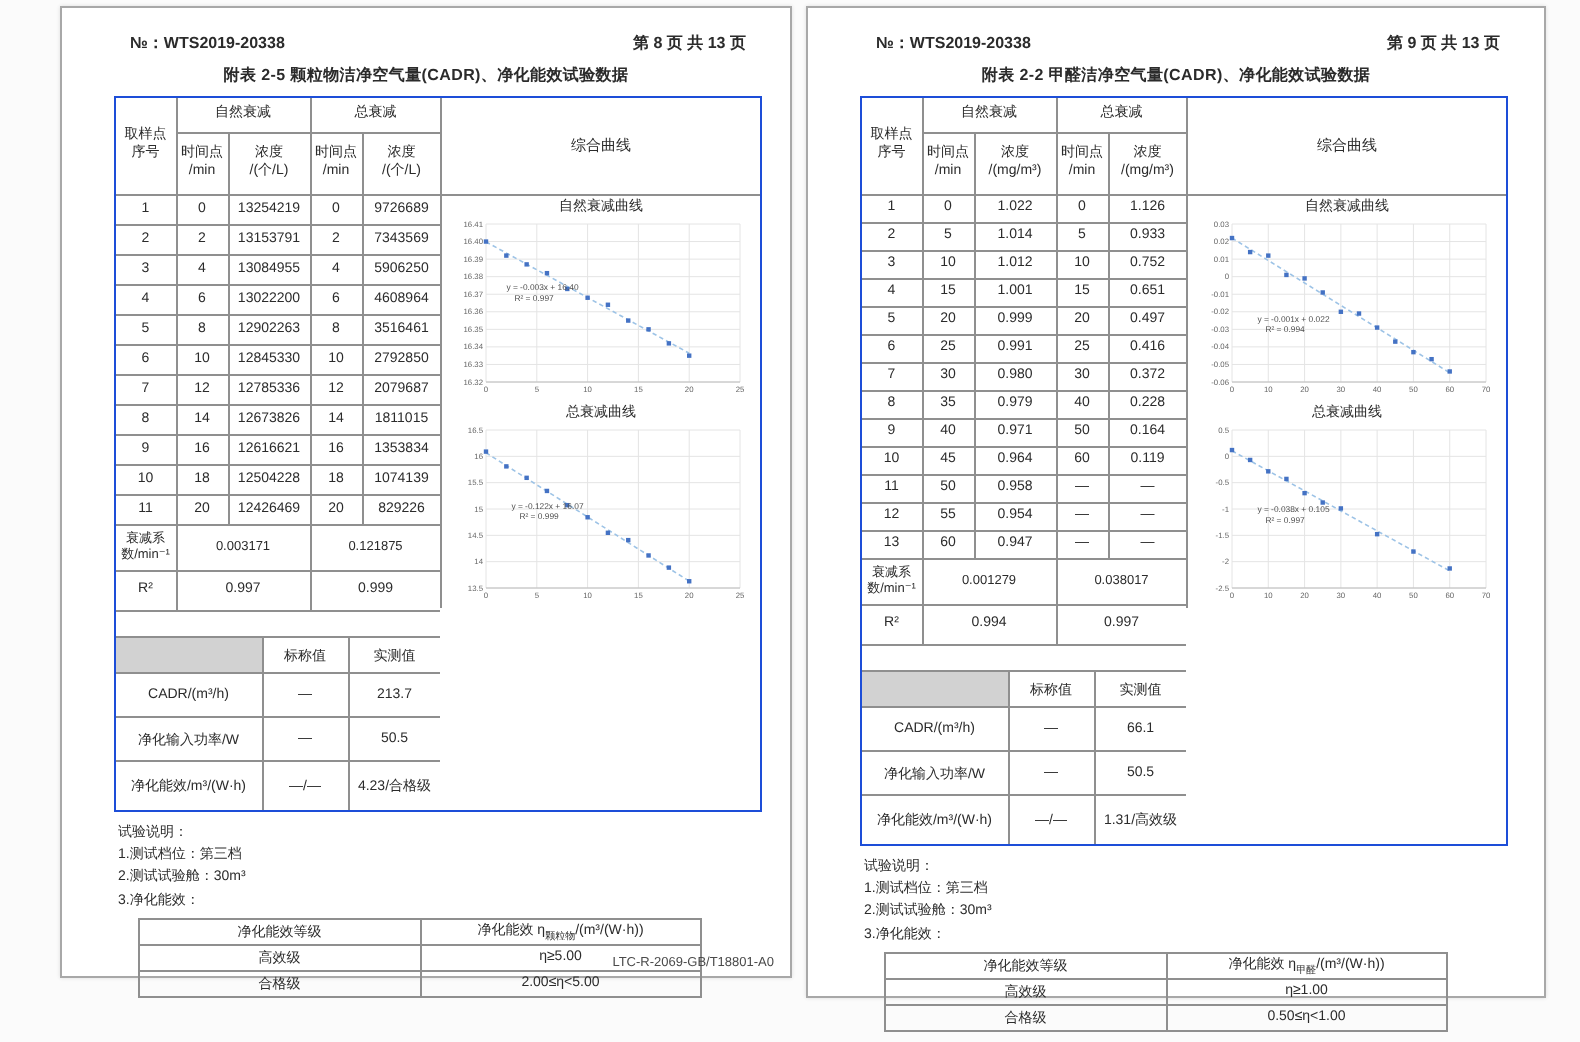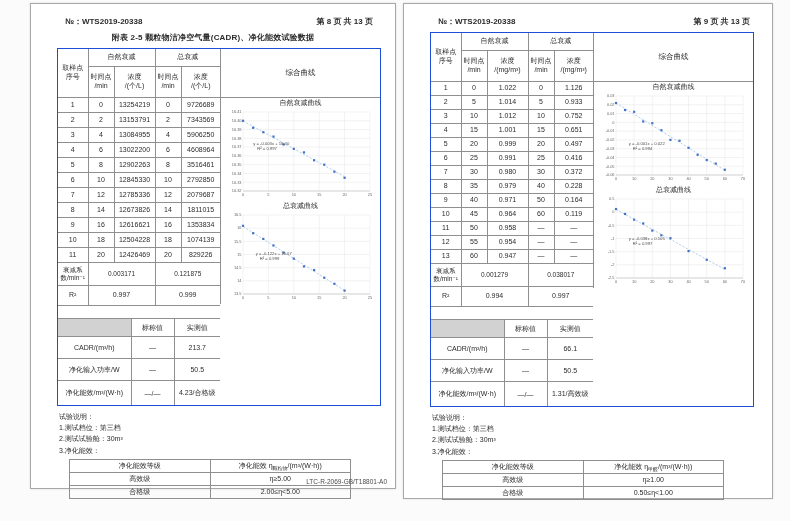--- a/index.html
+++ b/index.html
@@ -354,20 +354,21 @@
       </table>
 
     <div class="footer">LTC-R-2069-GB/T18801-A0</div>
   </div>
 
   <div class="page p-right">
     <div class="page-head">
       <div><span>№：</span><span>WTS2019-20338</span></div>
       <div><span>第</span> <span>9</span> <span>页 共</span> <span>13</span> <span>页</span></div>
     </div>
+    <div class="doc-title">附表 2-2 甲醛洁净空气量(CADR)、净化能效试验数据</div>
 
     <div class="main-area">
       <div class="data-col">
         <table class="dtable">
           <colgroup>
               <col class="c1">
               <col class="c2">
               <col class="c3">
               <col class="c4">
               <col class="c5">

